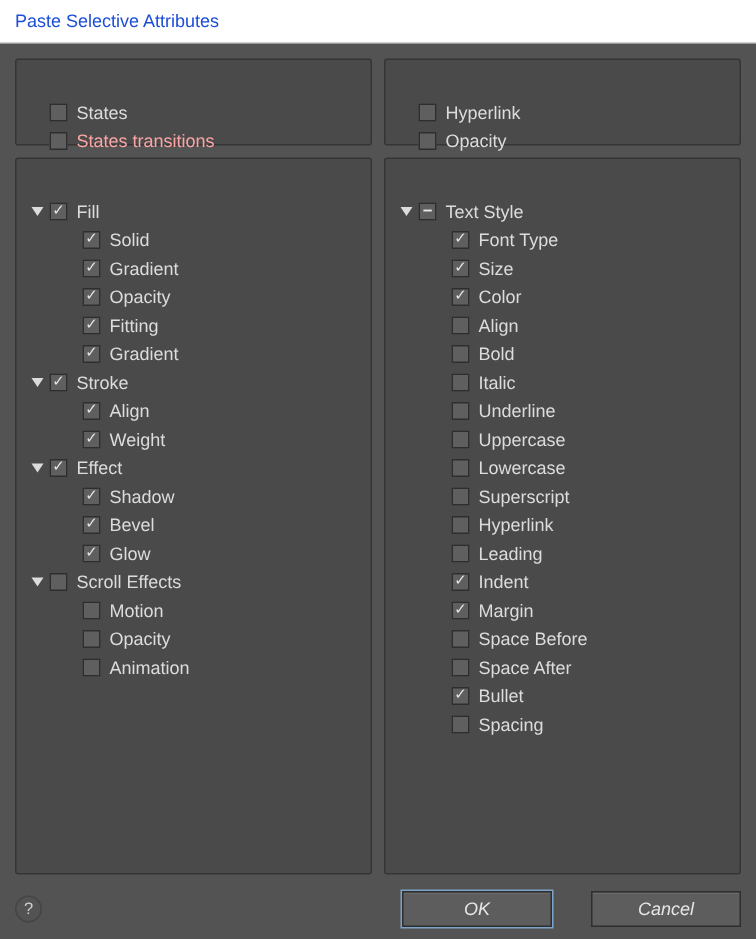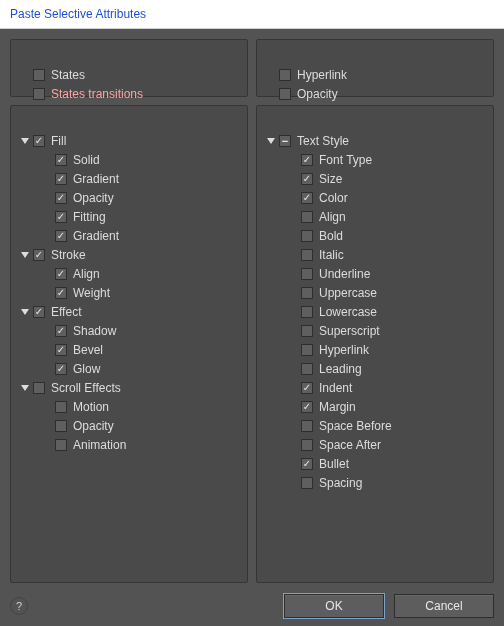--- a/index.html
+++ b/index.html
@@ -96,21 +96,21 @@
     width: 16px; height: 16px;
     border: 1px solid #444;
     border-radius: 50%;
     display: inline-flex;
     align-items: center;
     justify-content: center;
     font-size: 11px;
     color: #cfcfcf;
     cursor: pointer;
   }
-  .btns { margin-left: auto; display: flex; gap: 10px; }
+  .btns { margin-left: auto; display: flex; gap: 26px; font-style: italic; }
   .btn {
     min-width: 70px;
     height: 22px;
     background: #5d5d5d;
     border: 1px solid #2e2e2e;
     color: #e6e6e6;
     display: inline-flex;
     align-items: center;
     justify-content: center;
     padding: 0 14px;

